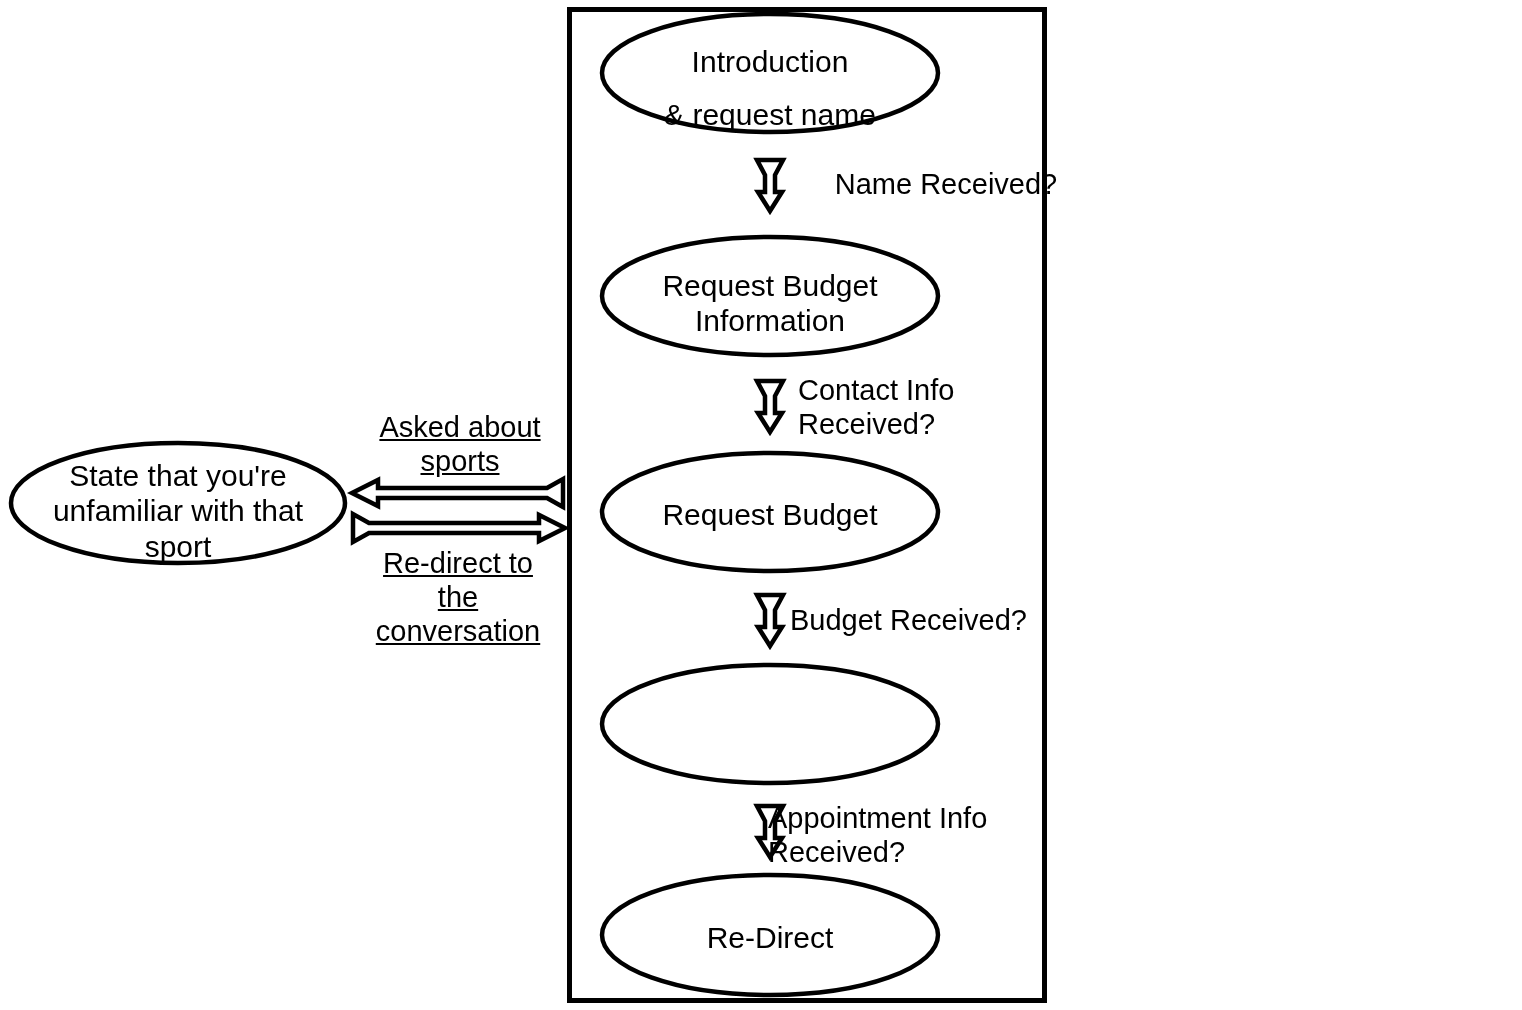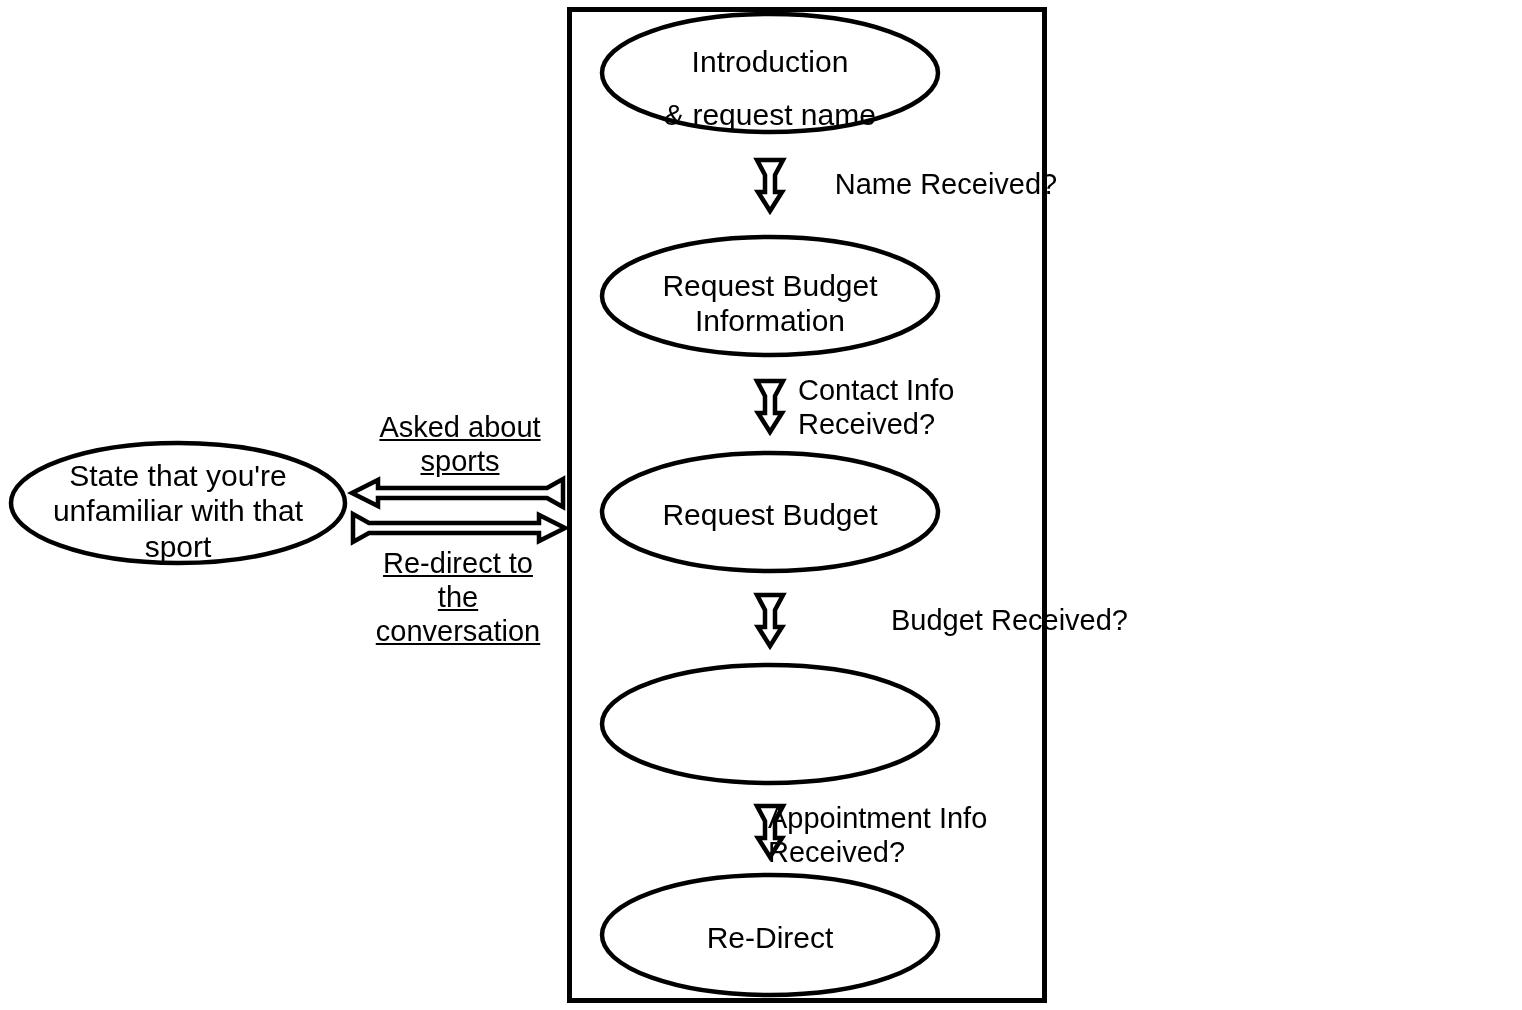--- a/index.html
+++ b/index.html
@@ -119,21 +119,21 @@
 unfamiliar with that
 sport</div>
 
   <div class="txt node-label" style="left:602px; top:920px; width:336px;">Re-Direct</div>
 
   <div class="txt edge-label" style="left:796px; top:167px; width:300px; text-align:center;">Name Received?</div>
 
   <div class="txt edge-label" style="left:798px; top:373px; width:250px;">Contact Info
 Received?</div>
 
-  <div class="txt edge-label" style="left:828px; top:603px; width:300px; text-align:right;">Budget Received?</div>
+  <div class="txt edge-label" style="left:790px; top:603px; width:300px; text-align:left;">Budget Received?</div>
 
   <div class="txt edge-label" style="left:768px; top:801px; width:250px;">Appointment Info
 Received?</div>
 
   <div class="txt edge-label left-col" style="left:360px; top:410px; width:200px;text-decoration:underline;">Asked about
 sports</div>
 
   <div class="txt edge-label left-col" style="left:358px; top:546px; width:200px;text-decoration:underline;">Re-direct to
 the
 conversation</div>

